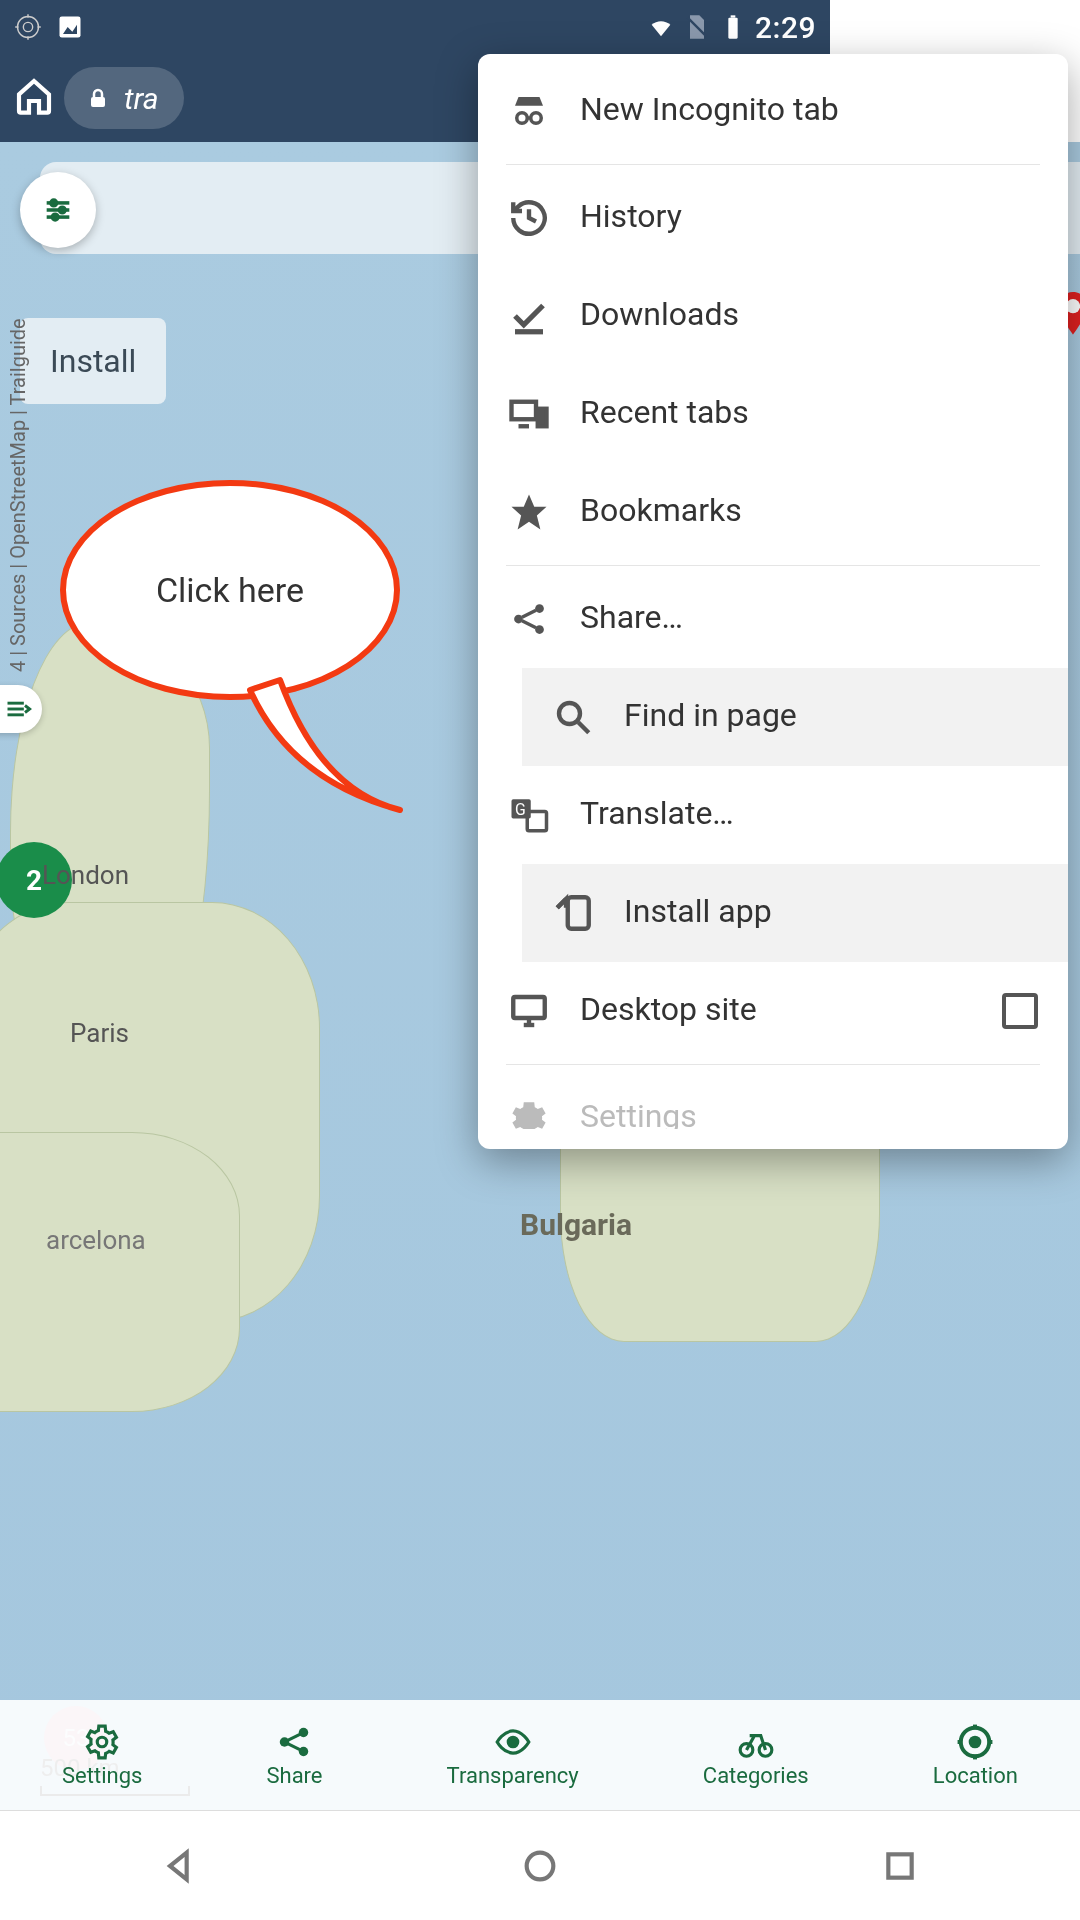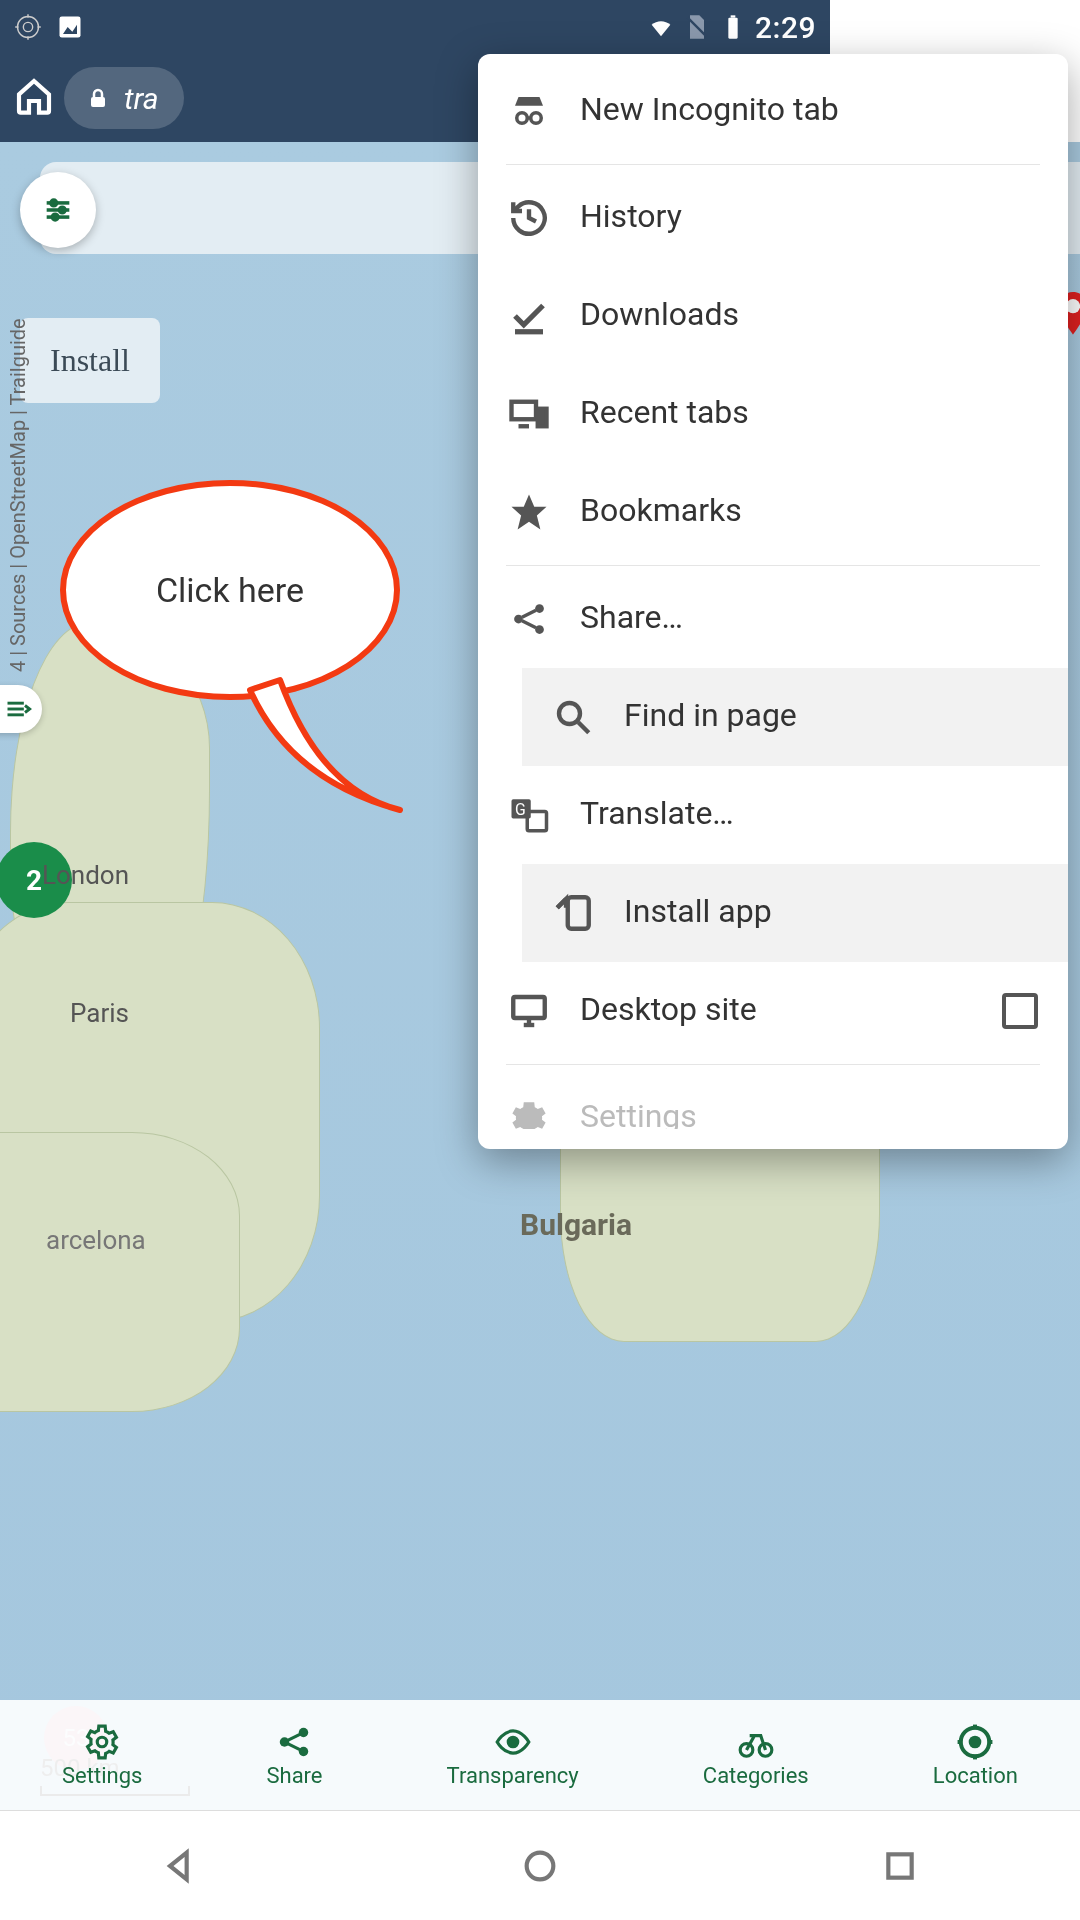--- a/index.html
+++ b/index.html
@@ -15,27 +15,27 @@
   .url-text { font-size: 30px; }
   .map { position: absolute; left: 0; right: 0; top: 142px; bottom: 110px; background: #aacbe0; overflow: hidden; }
   .sea { position: absolute; inset: 0; background: linear-gradient(#aacbe0,#a5c7de); }
   .land { position: absolute; background: #d8e0c5; border: 1px solid #b9c6a2; }
   .uk { top: 480px; left: 10px; width: 200px; height: 420px; border-radius: 40% 60% 30% 50% / 50% 30% 60% 40%; }
   .fr { top: 760px; left: -40px; width: 360px; height: 420px; border-radius: 30%; }
   .ib { top: 990px; left: -120px; width: 360px; height: 280px; border-radius: 30%; }
   .eu { top: 560px; left: 560px; width: 320px; height: 640px; border-radius: 20%; }
   .citylabel { position: absolute; color: #555; font-size: 26px; }
   .london { top: 718px; left: 42px; }
-  .paris { top: 856px; left: 70px; }
+  .paris { top: 876px; left: 70px; }
   .barcelona { top: 1083px; left: 46px; color: #777; }
   .bulgaria { top: 1065px; left: 520px; font-weight: 700; color: #6a6a5a; font-size: 30px; }
   .filterbtn { position: absolute; top: 30px; left: 20px; width: 76px; height: 76px; background: #fff; border-radius: 50%; display: flex; align-items: center; justify-content: center; box-shadow: 0 3px 10px rgba(0,0,0,.25); }
   .filterbtn svg { width: 34px; height: 34px; }
   .searchbar-bg { position: absolute; top: 20px; left: 40px; right: -700px; height: 92px; background: #e3edf3; border-radius: 16px; }
-  .installchip { position: absolute; top: 176px; left: 20px; padding: 24px 30px; background: #e3edf3; border-radius: 8px; color: #3b4a56; font-size: 32px; font-family: Liberation Serif, serif; }
+  .installchip { position: absolute; top: 176px; left: 20px; padding: 24px 30px; background: #e3edf3; border-radius: 8px; color: #3b4a56; font-size: 32px; }
   .scale { position: absolute; bottom: 14px; left: 40px; font-size: 24px; color: #555; display:flex; flex-direction:column; }
   .scale .bar { width: 150px; border-bottom: 2px solid #333; border-left:2px solid #333; border-right:2px solid #333; height:10px; margin-top:4px; }
   .attr { position: absolute; left: 6px; top: 530px; transform: rotate(-90deg); transform-origin: left top; font-size: 20px; color: #666; white-space: nowrap; }
   .drawer { position: absolute; top: 543px; left: -6px; width: 48px; height: 48px; background: #fff; border-radius: 0 24px 24px 0; display:flex; align-items:center; justify-content:center; box-shadow:0 2px 6px rgba(0,0,0,.2); }
   .drawer svg{width:28px;height:28px;}
   .cluster { position: absolute; top: 700px; left: -4px; width: 76px; height: 76px; background: #1a8d4a; border-radius: 50%; color:#fff; display:flex; align-items:center; justify-content:center; font-size:28px; font-weight:700; }
   .pin { position: absolute; top: 150px; right: -10px; width: 34px; height: 44px; }
   .pinhl { position: absolute; bottom:40px; left:44px; width:64px; height:64px; background:#e89; border-radius:50%; opacity:.6; display:flex;align-items:center;justify-content:center;color:#fff;font-size:24px;}
   .bottombar { position: absolute; left: 0; right: 0; bottom: 110px; height: 110px; background: rgba(255,255,255,.9); display: flex; justify-content: space-around; align-items: center; }
   .bbitem { display: flex; flex-direction: column; align-items: center; gap: 2px; color: #1a6b3f; font-size: 22px; }

